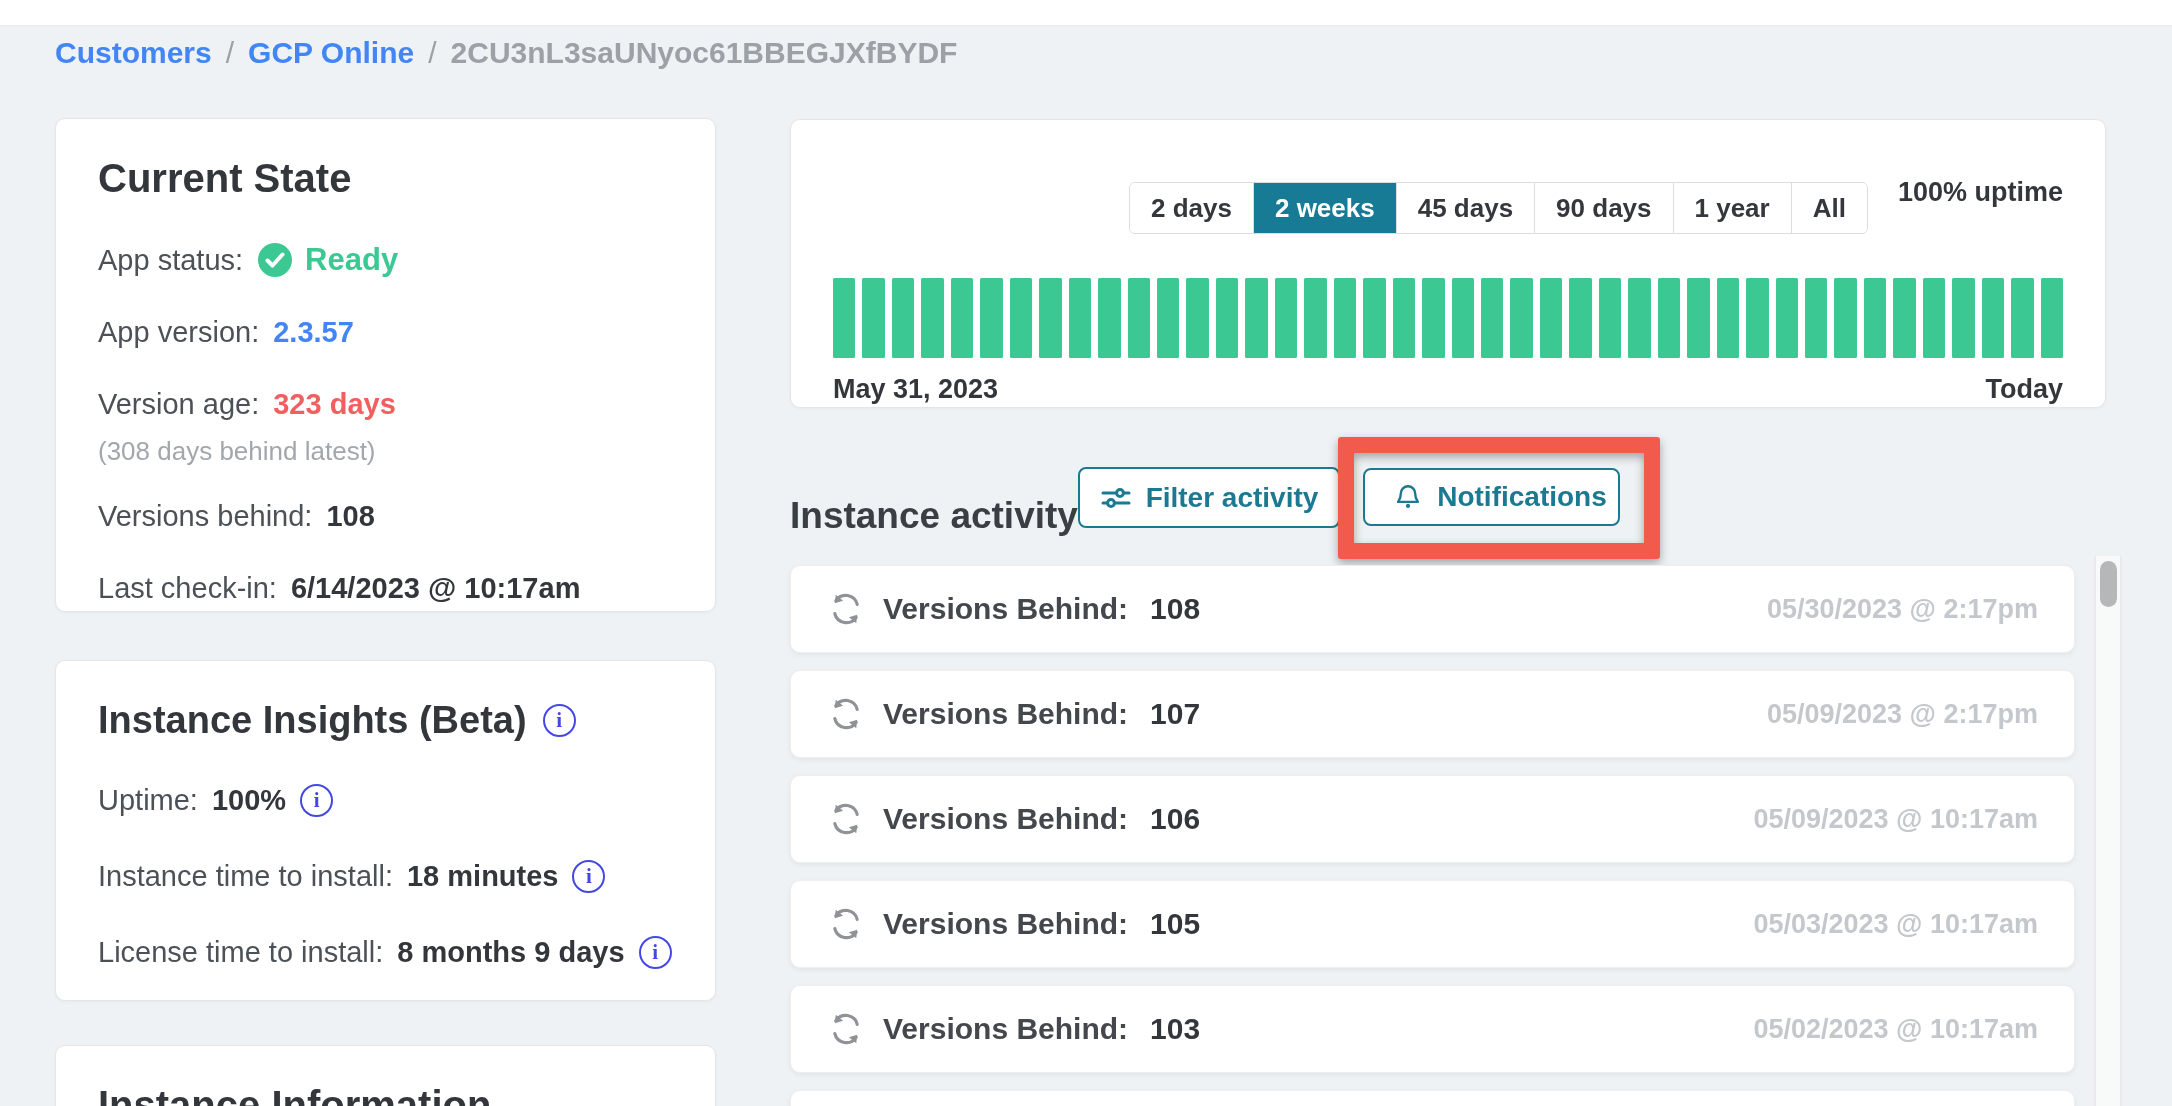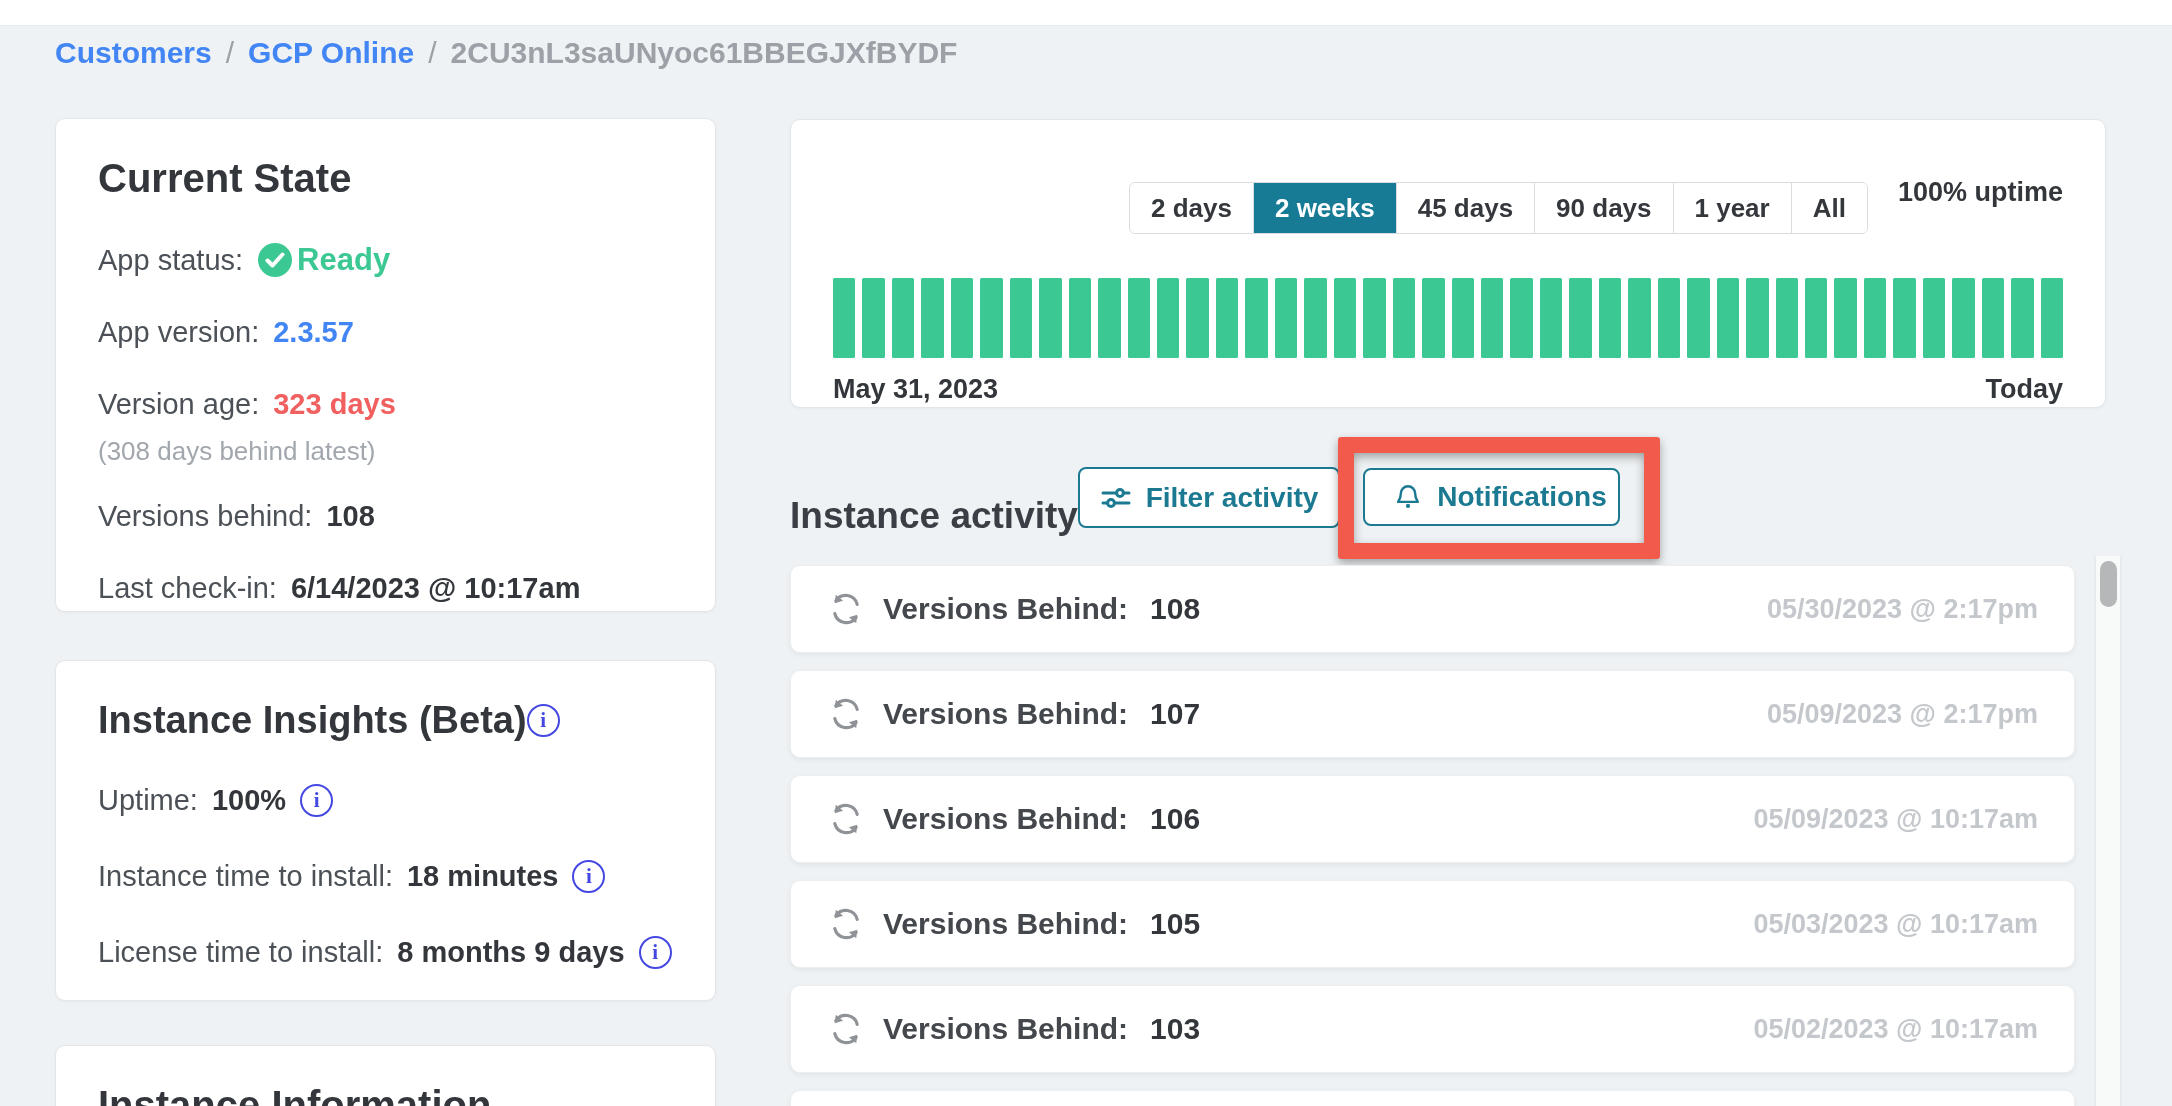--- a/index.html
+++ b/index.html
@@ -20,25 +20,25 @@
   
   .card-current{left:55px;top:118px;width:661px;height:494px;padding:34px 42px;}
   .card-insights{left:55px;top:660px;width:661px;height:341px;padding:34px 42px;}
   .card-info{left:55px;top:1045px;width:661px;height:140px;padding:34px 42px;}
   .card-title{font-size:40px;line-height:50px;font-weight:700;color:var(--title);}
   .card-current .card-title{margin-bottom:36px;}
   .kv-row{display:flex;align-items:center;font-size:29px;line-height:42px;color:var(--label);margin-bottom:30px;gap:14px;}
   .kv-row .kv-value{font-weight:700;color:var(--title);}
   .kv-row.tight{margin-bottom:8px;}
   .kv-note{font-size:26px;line-height:36px;color:var(--muted);margin-bottom:26px;}
-  .status-ready{display:flex;align-items:center;gap:4px;color:var(--green);font-weight:700;font-size:31px;}
+  .status-ready{display:flex;align-items:center;gap:12px;color:var(--green);font-weight:700;font-size:31px;}
   .v-blue{color:var(--blue)!important;}
   .v-red{color:var(--red-text)!important;}
   .info-icon{display:inline-flex;align-items:center;justify-content:center;width:33px;height:33px;border:2.5px solid var(--info-blue);border-radius:50%;color:var(--info-blue);font-size:21px;font-weight:700;font-family:"Liberation Serif",serif;cursor:pointer;flex:none;}
-  .card-insights .card-title-row{display:flex;align-items:center;margin-bottom:34px;}
+  .card-insights .card-title-row{display:flex;align-items:center;gap:16px;margin-bottom:34px;}
   .card-insights .card-title{font-size:38px;}
   .ins-row{display:flex;align-items:center;font-size:29px;line-height:42px;color:var(--label);margin-bottom:34px;gap:14px;}
   .ins-row .kv-value{font-weight:700;color:var(--title);}
   
   .card-uptime{left:790px;top:119px;width:1316px;height:289px;padding:30px 42px;}
   .uptime-header{display:flex;align-items:center;}
   .uptime-title{font-size:34px;font-weight:700;color:var(--title);}
   .range-group{display:flex;margin-left:auto;border-radius:6px;overflow:hidden;border:1px solid #dadde0;background:#fff;margin-top:32px;}
   .range-btn{height:50px;padding:0 21px;display:flex;align-items:center;font-size:26px;font-weight:700;color:#34383c;background:#fff;border:none;border-right:1px solid #dadde0;cursor:pointer;font-family:inherit;}
   .range-btn:last-child{border-right:none;}

